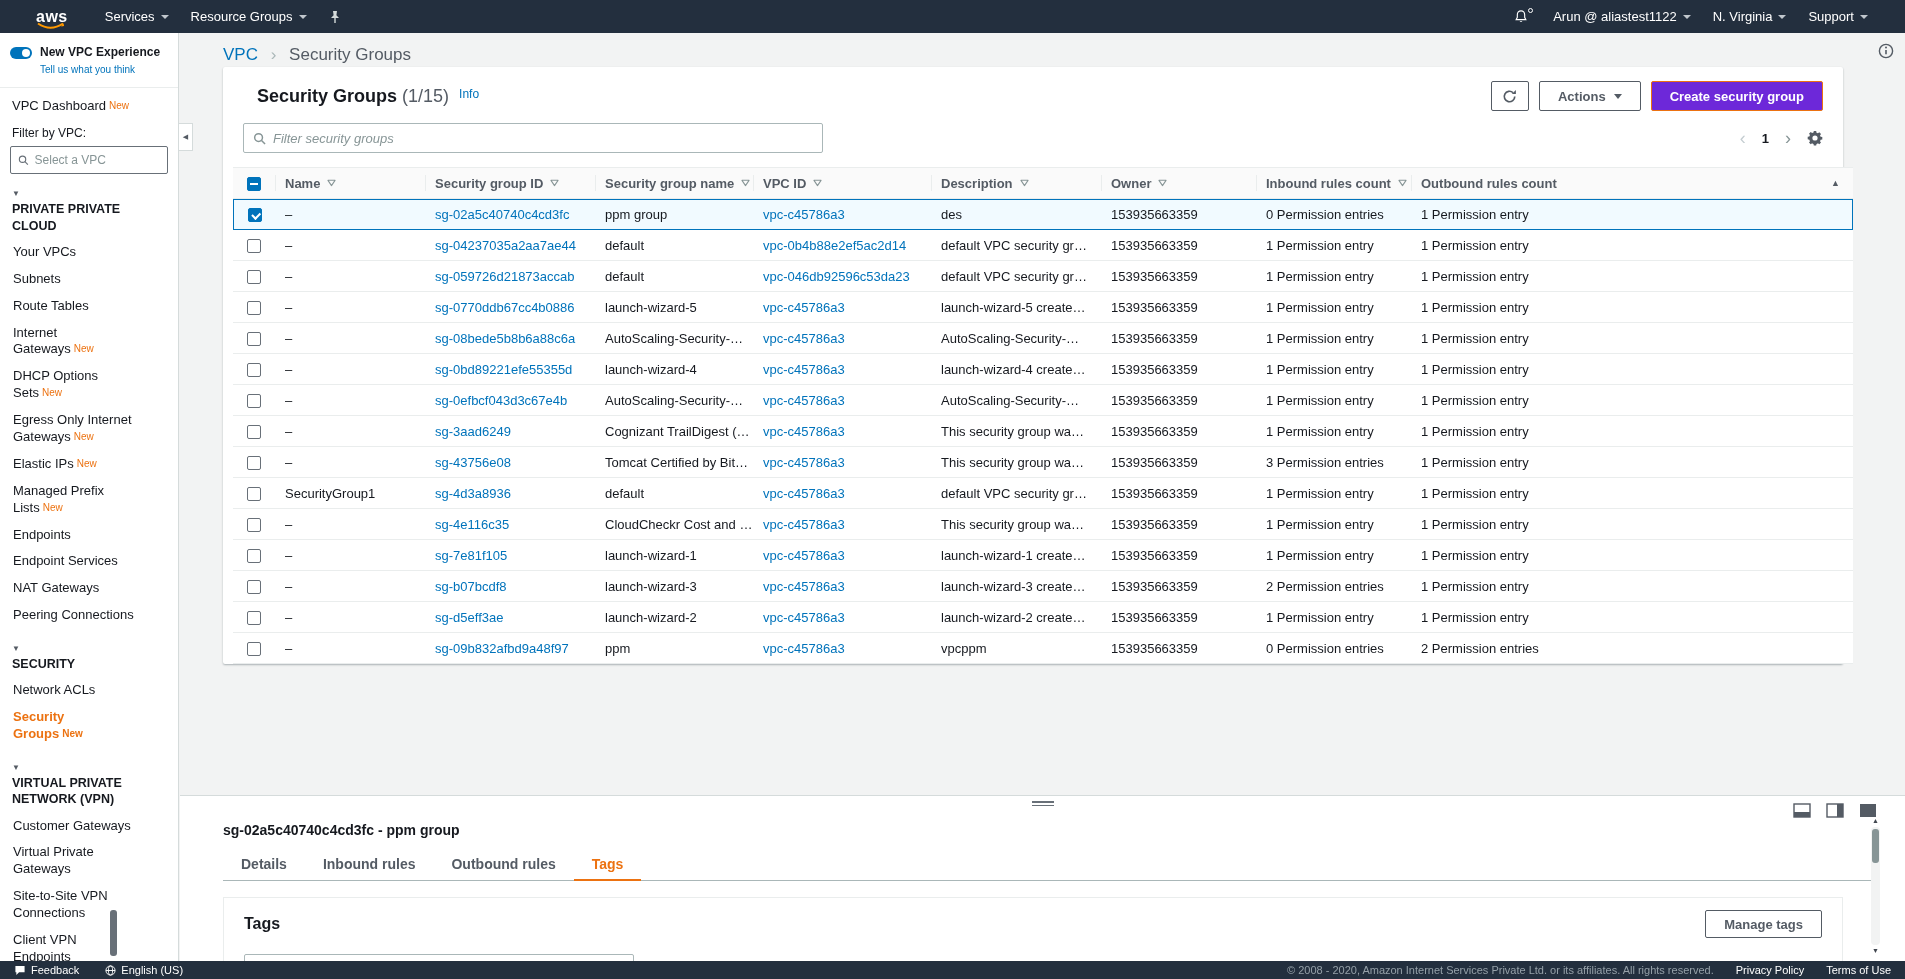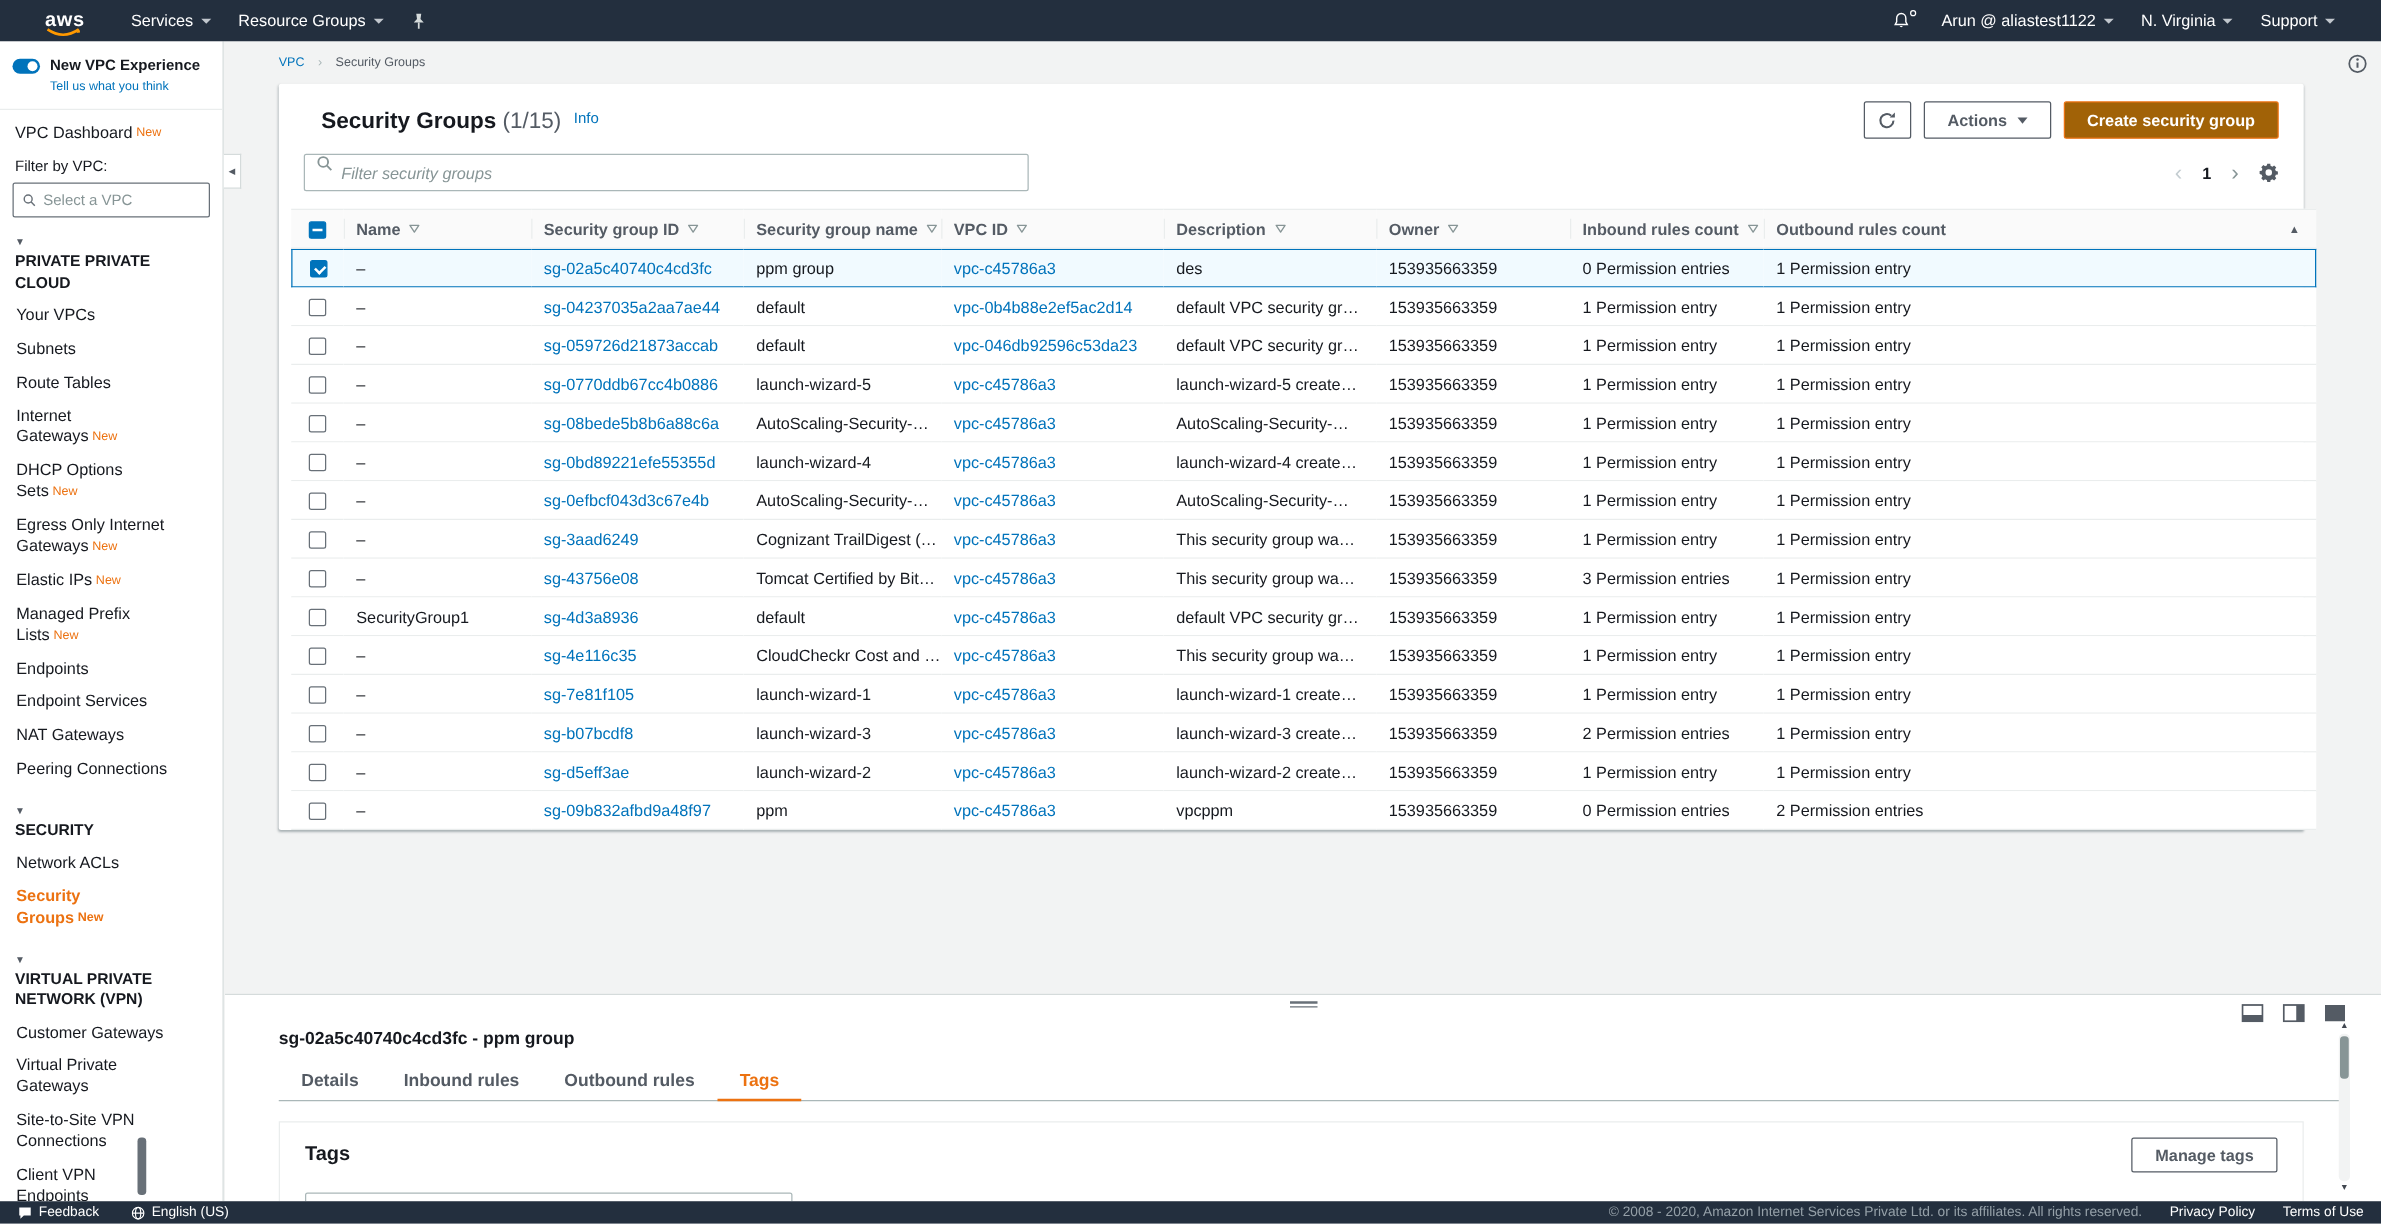--- a/index.html
+++ b/index.html
@@ -34,39 +34,39 @@
   .nav-section { padding:8px 0 2px; }
   .section-caret { display:block; font-size:8px; color:#545b64; padding:5px 12px 0; cursor:pointer; }
   .section-title { font-size:12.5px; font-weight:bold; color:#16191f; padding:3px 12px 5px; width:140px; line-height:1.3; cursor:pointer; }
   .nav-item { font-size:13px; color:#16191f; padding:5px 42px 5px 13px; line-height:1.3; cursor:pointer; }
   .nav-item.active { color:#ec7211; font-weight:bold; }
   .sidebar-scroll-thumb { position:absolute; left:110px; bottom:5px; width:7px; height:46px; background:#687078; border-radius:3px; }
   .collapse-tab { position:absolute; left:179px; top:123px; width:14px; height:28px; background:#fff; border:1px solid #d5dbdb; border-left:none; display:flex; align-items:center; justify-content:center; font-size:7px; color:#545b64; cursor:pointer; z-index:3; }
 
   
   .main { position:absolute; top:33px; left:180px; right:0; bottom:18px; background:#f2f3f3; overflow:hidden; }
-  .breadcrumb { padding:12px 0 0 43px; font-size:10px; height:32px; }
+  .breadcrumb { padding:12px 0 0 43px; font-size:17px; height:32px; }
   .breadcrumb a { color:#0073bb; }
   .breadcrumb .sep { color:#aab7b8; margin:0 8px; }
   .breadcrumb .current { color:#545b64; }
   .help-btn { position:absolute; top:10px; right:11px; cursor:pointer; }
 
   .card { margin:2px 62px 0 43px; background:#fff; border-radius:2px; box-shadow:0 1px 2px rgba(0,28,36,0.3); }
   .card-header { display:flex; align-items:center; padding:14px 20px 8px; }
   .card-header h1 { font-size:18px; font-weight:bold;margin-left:14px; }
   .count { color:#545b64; font-weight:normal; margin-left:5px; }
   .info-link { color:#0073bb; font-size:12px; font-weight:normal; margin-left:10px; vertical-align:4px; }
   .header-actions { margin-left:auto; display:flex; gap:10px; align-items:center; }
   .btn { height:30px; border:1px solid #545b64; border-radius:2px; background:#fff; color:#545b64; font-weight:bold; font-size:13px; padding:0 18px; display:inline-flex; align-items:center; gap:8px; cursor:pointer; font-family:inherit; }
   .btn-icon { width:38px; justify-content:center; padding:0; }
-  .btn-primary { background:#a16207; border-color:#ec7211; color:#fff; }
+  .btn-primary { background:#6d28d9; border-color:#ec7211; color:#fff; }
   .caret-dark { display:inline-block; border-left:4px solid transparent; border-right:4px solid transparent; border-top:5px solid #545b64; }
 
   .card-toolbar { display:flex; align-items:center; padding:4px 20px 14px; }
-  .search-box { width:580px; height:30px; border:1px solid #aab7b8; border-radius:2px; display:flex; gap:7px; padding:0 9px; }
+  .search-box { width:580px; height:30px; border:1px solid #aab7b8; border-radius:2px; display:flex; align-items:center; gap:7px; padding:0 9px; }
   .search-box input { border:none; outline:none; flex:1; font-size:13px; font-family:inherit; font-style:italic; color:#16191f; }
   .search-box input::placeholder { color:#879596; font-style:italic; }
   .pagination { margin-left:auto; display:flex; align-items:center; gap:16px; }
   .page-chevron { font-size:18px; line-height:1; color:#879596; cursor:pointer; }
   .page-chevron.disabled { color:#c4cdd1; }
   .page-num { font-size:13px; font-weight:bold; color:#16191f; cursor:pointer; }
   .settings-btn { cursor:pointer; display:flex; align-items:center; }
 
   .sg-table { width:100%; border-collapse:separate; border-spacing:0; table-layout:fixed;margin-left:10px; }
   .sg-table th { background:#fafafa; font-weight:bold; color:#545b64; font-size:13px; text-align:left; height:32px; padding:0 10px; position:relative; white-space:nowrap; border-top:1px solid #eaeded; border-bottom:1px solid #eaeded; cursor:pointer; }

